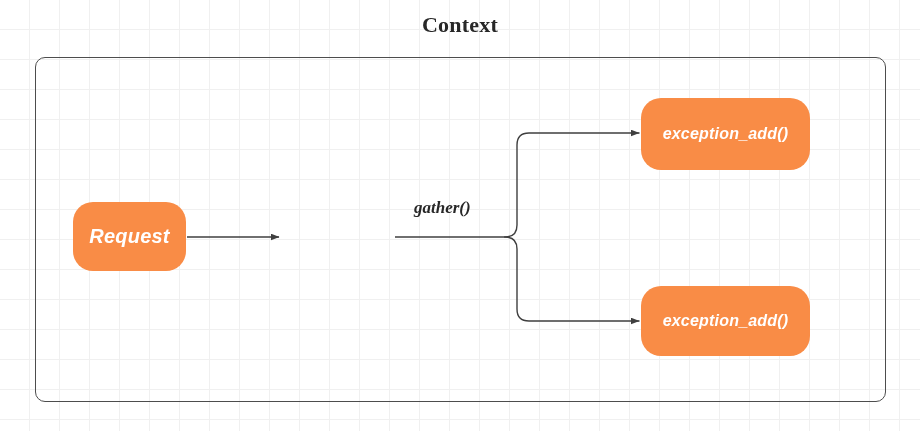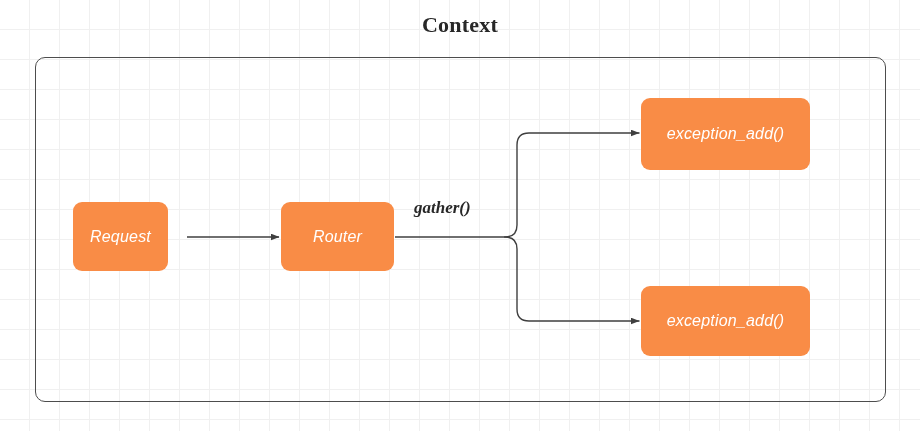--- a/index.html
+++ b/index.html
@@ -45,34 +45,34 @@
     box-sizing: border-box;
     border: 1.3px solid #4d4d4d;
     border-radius: 10px;
     background: transparent;
   }
 
   
   .node-box {
     position: absolute;
     box-sizing: border-box;
-    border-radius: 9px;
+    border-radius: 20px;
     display: flex;
     align-items: center;
     justify-content: center;
     color: #ffffff;
     font-family: "Liberation Sans", sans-serif;
-    font-weight: normal;
+    font-weight: bold;
     font-style: italic;
     letter-spacing: 0.2px;
     text-align: center;
   }
   #node-request {
-    left: 73px;  top: 202px;  width: 95px; height: 69px;
-    font-size: 16px;
+    left: 73px;  top: 202px;  width: 113px; height: 69px;
+    font-size: 20px;
   }
   #node-router {
     left: 281px; top: 202px;  width: 113px; height: 69px;
     font-size: 16px;
   }
   #node-exception-top {
     left: 641px; top: 98px;   width: 169px; height: 72px;
     font-size: 16px;
   }
   #node-exception-bottom {
@@ -133,23 +133,20 @@
 
     <g>
       <path d="M 505 237 Q 517 237 517 249 L 517 309 Q 517 321 529 321 L 639 321" fill="none" stroke="#3f3f3f" stroke-width="1.4" stroke-linecap="round" stroke-linejoin="round" marker-end="url(#arrowhead)"></path>
     </g>
   </svg>
 
   <div class="node-box" id="node-request" style="background-color: rgb(249, 140, 70); color: rgb(255, 255, 255);">
     <span>Request</span>
   </div>
 
-  <div class="node-box" id="node-router" style="background-color: rgb(249, 140, 70); color: rgb(255, 255, 255);">
-    <span>Router</span>
-  </div>
 
   <div class="node-box" id="node-exception-top" style="background-color: rgb(249, 140, 70); color: rgb(255, 255, 255);">
     <span>exception_add()</span>
   </div>
 
   <div class="node-box" id="node-exception-bottom" style="background-color: rgb(249, 140, 70); color: rgb(255, 255, 255);">
     <span>exception_add()</span>
   </div>
 
   <div id="edge-label-gather">gather()</div>

